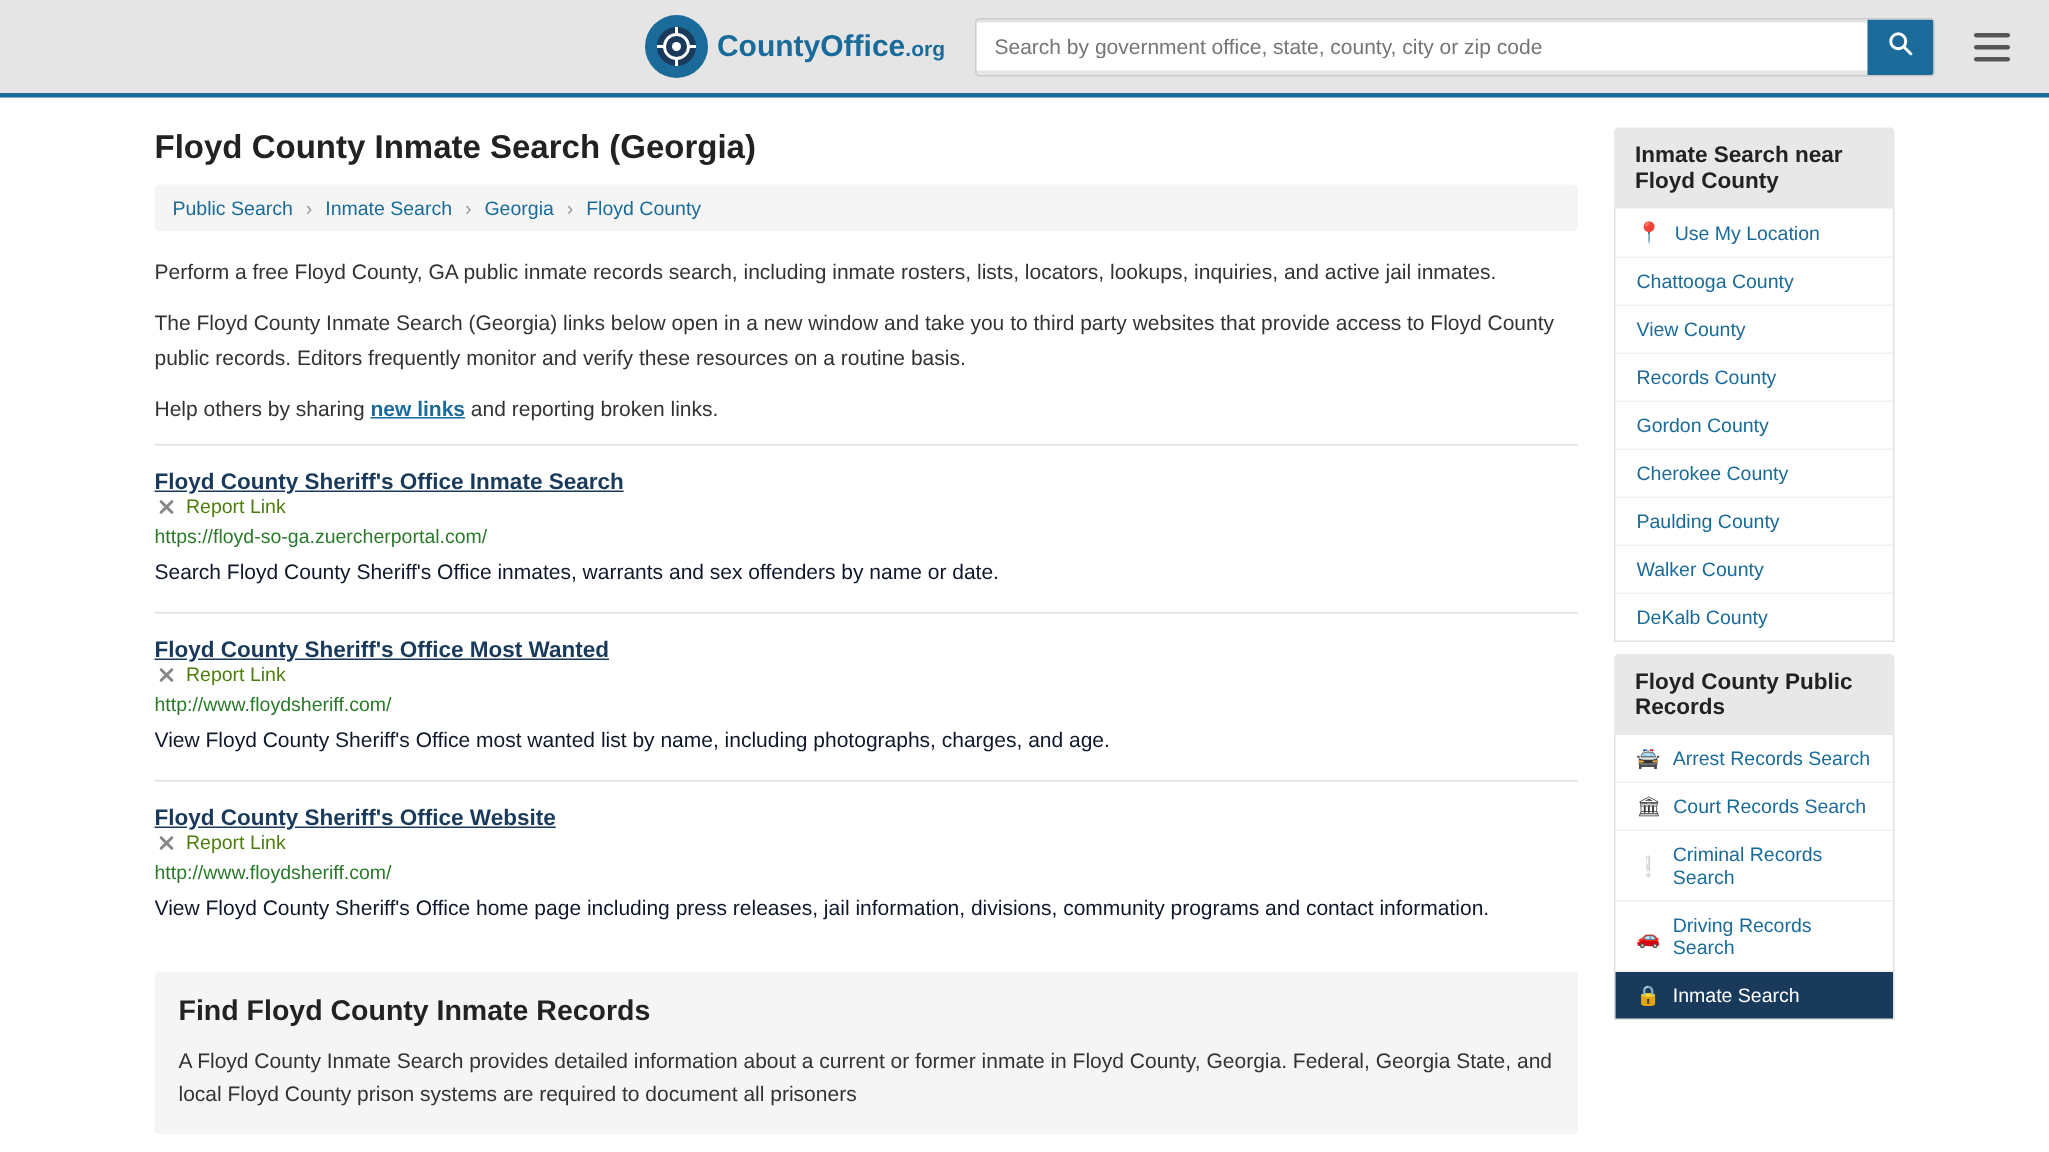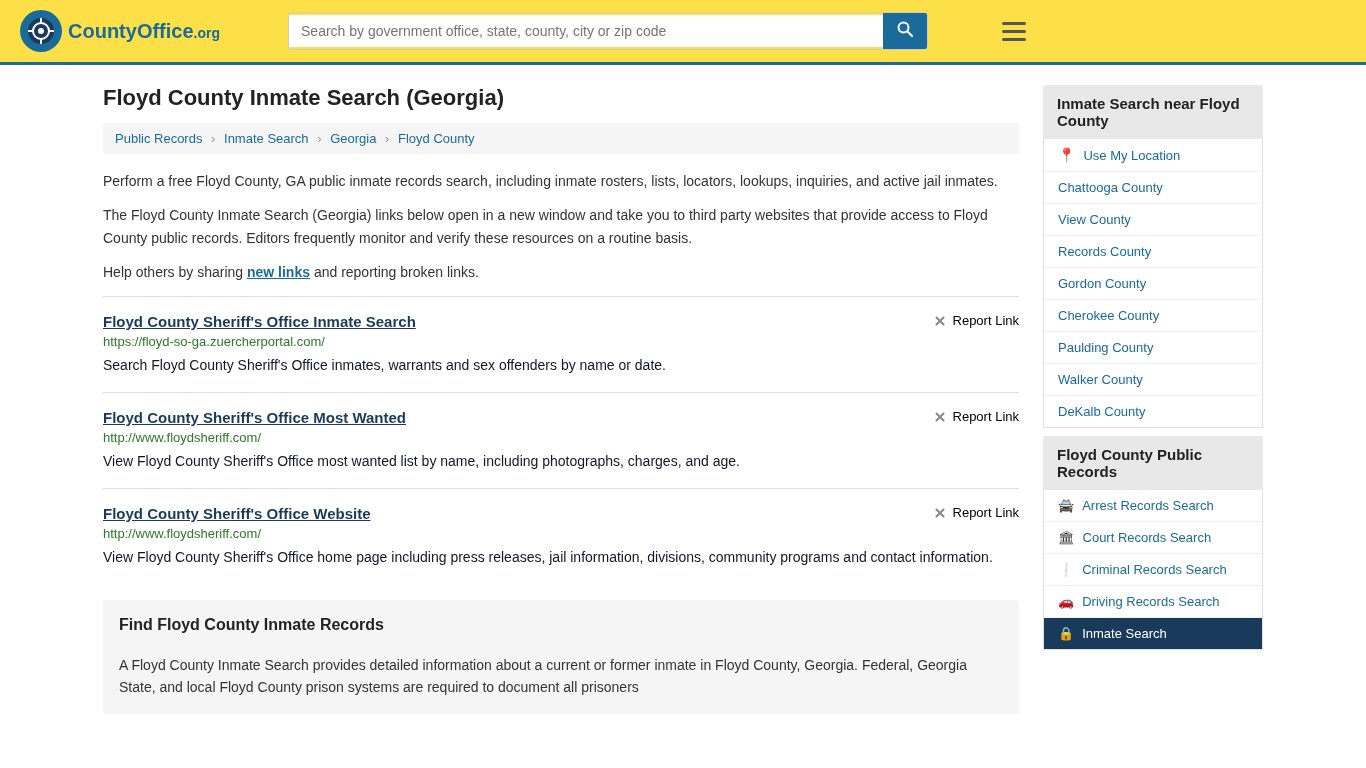--- a/index.html
+++ b/index.html
@@ -1,26 +1,25 @@
 <!DOCTYPE html>
 <html><head>
   <meta charset="utf-8">
   <style>
     * { box-sizing: border-box; margin: 0; padding: 0; }
     body { font-family: Arial, sans-serif; font-size: 14px; color: #333; background: #fff; }
 
     
     .header {
-      background: #fde047;
+      background: #e5e5e5;
       border-bottom: 3px solid #1a6b9a;
       padding: 10px 20px;
       display: flex;
       align-items: center;
-      justify-content: flex-start;
-      gap: 48px;
+      justify-content: flex-end;
     }
     .logo-area {
       display: flex;
       align-items: center;
       gap: 6px;
     }
     .logo-circle {
       width: 42px;
       height: 42px;
       background: #1a6b9a;
@@ -133,33 +132,34 @@
     .result-card {
       border-top: 1px solid #e0e0e0;
       padding: 16px 0;
     }
     .result-card:last-of-type { border-bottom: 1px solid #e0e0e0; }
     .result-header {
       display: flex;
       justify-content: space-between;
       align-items: flex-start;
       margin-bottom: 4px;
+      flex-direction: column;
     }
     .result-title {
       font-size: 15px;
       font-weight: bold;
       color: #1a3a5c;
       text-decoration: underline;
       cursor: pointer;
     }
     .report-link {
       display: flex;
       align-items: center;
       gap: 5px;
-      color: #000000;
+      color: #4d7c0f;
       font-size: 13px;
       cursor: pointer;
       white-space: nowrap;
     }
     .result-url {
       color: #2a7a2a;
       font-size: 13px;
       margin-bottom: 6px;
     }
     .result-desc {
@@ -169,34 +169,34 @@
     }
 
     
     .find-section {
       background: #f5f5f5;
       padding: 16px;
       margin-top: 16px;
       border-radius: 3px;
     }
     .find-section h2 {
-      font-size: 16px;
+      font-size: 19px;
       font-weight: bold;
       color: #222;
-      margin-bottom: 20px;
+      margin-bottom: 10px;
     }
     .find-section p {
       font-size: 14px;
       line-height: 1.6;
       color: #333;
     }
 
     
     .sidebar {
-      width: 220px;
+      width: 187px;
       flex-shrink: 0;
     }
     .sidebar-section {
       margin-bottom: 8px;
     }
     .sidebar-header {
       background: #e8e8e8;
       padding: 10px 14px;
       font-size: 15px;
       font-weight: bold;
@@ -300,21 +300,21 @@
     <span></span>
   </button>
 </header>
 
 <div class="main-container">
 
   <div class="content">
     <h1 class="page-title">Floyd County Inmate Search (Georgia)</h1>
 
     <nav class="breadcrumb">
-      <a href="#">Public Records</a>
+      <a href="#">Public Search</a>
       <span class="sep">›</span>
       <a href="#">Inmate Search</a>
       <span class="sep">›</span>
       <a href="#">Georgia</a>
       <span class="sep">›</span>
       <a href="#">Floyd County</a>
     </nav>
 
     <p class="intro-text">Perform a free Floyd County, GA public inmate records search, including inmate rosters, lists, locators, lookups, inquiries, and active jail inmates.</p>
 

